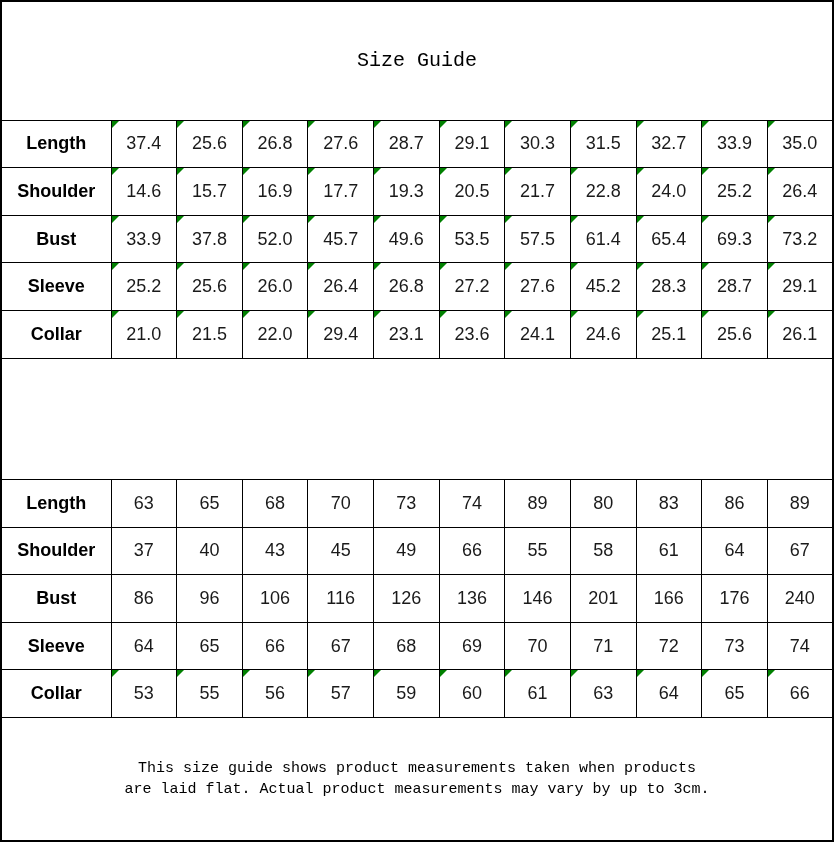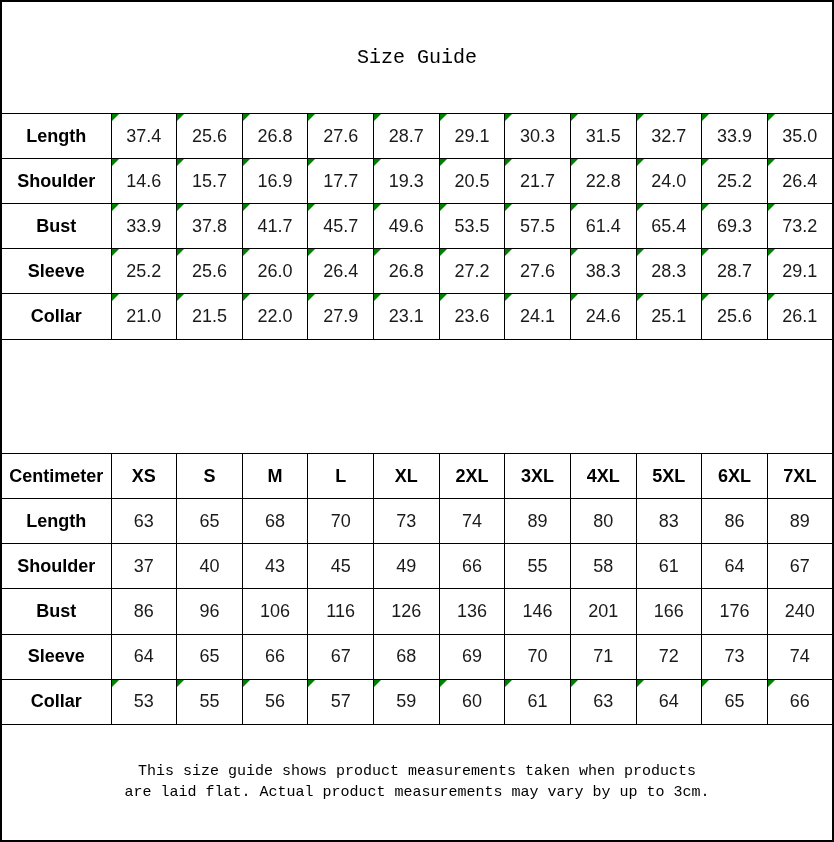--- a/index.html
+++ b/index.html
@@ -120,79 +120,65 @@
           <td class="value-cell"><span class="flag" style="border-top-color: rgb(0, 128, 0);"></span><span>21.7</span></td>
           <td class="value-cell"><span class="flag" style="border-top-color: rgb(0, 128, 0);"></span><span>22.8</span></td>
           <td class="value-cell"><span class="flag" style="border-top-color: rgb(0, 128, 0);"></span><span>24.0</span></td>
           <td class="value-cell"><span class="flag" style="border-top-color: rgb(0, 128, 0);"></span><span>25.2</span></td>
           <td class="value-cell"><span class="flag" style="border-top-color: rgb(0, 128, 0);"></span><span>26.4</span></td>
         </tr>
         <tr>
           <td class="label-cell">Bust</td>
           <td class="value-cell"><span class="flag" style="border-top-color: rgb(0, 128, 0);"></span><span>33.9</span></td>
           <td class="value-cell"><span class="flag" style="border-top-color: rgb(0, 128, 0);"></span><span>37.8</span></td>
-          <td class="value-cell"><span class="flag" style="border-top-color: rgb(0, 128, 0);"></span><span>41.7</span></td>
+          <td class="value-cell"><span class="flag" style="border-top-color: rgb(0, 128, 0);"></span><span>52.0</span></td>
           <td class="value-cell"><span class="flag" style="border-top-color: rgb(0, 128, 0);"></span><span>45.7</span></td>
           <td class="value-cell"><span class="flag" style="border-top-color: rgb(0, 128, 0);"></span><span>49.6</span></td>
           <td class="value-cell"><span class="flag" style="border-top-color: rgb(0, 128, 0);"></span><span>53.5</span></td>
           <td class="value-cell"><span class="flag" style="border-top-color: rgb(0, 128, 0);"></span><span>57.5</span></td>
           <td class="value-cell"><span class="flag" style="border-top-color: rgb(0, 128, 0);"></span><span>61.4</span></td>
           <td class="value-cell"><span class="flag" style="border-top-color: rgb(0, 128, 0);"></span><span>65.4</span></td>
           <td class="value-cell"><span class="flag" style="border-top-color: rgb(0, 128, 0);"></span><span>69.3</span></td>
           <td class="value-cell"><span class="flag" style="border-top-color: rgb(0, 128, 0);"></span><span>73.2</span></td>
         </tr>
         <tr>
           <td class="label-cell">Sleeve</td>
           <td class="value-cell"><span class="flag" style="border-top-color: rgb(0, 128, 0);"></span><span>25.2</span></td>
           <td class="value-cell"><span class="flag" style="border-top-color: rgb(0, 128, 0);"></span><span>25.6</span></td>
           <td class="value-cell"><span class="flag" style="border-top-color: rgb(0, 128, 0);"></span><span>26.0</span></td>
           <td class="value-cell"><span class="flag" style="border-top-color: rgb(0, 128, 0);"></span><span>26.4</span></td>
           <td class="value-cell"><span class="flag" style="border-top-color: rgb(0, 128, 0);"></span><span>26.8</span></td>
           <td class="value-cell"><span class="flag" style="border-top-color: rgb(0, 128, 0);"></span><span>27.2</span></td>
           <td class="value-cell"><span class="flag" style="border-top-color: rgb(0, 128, 0);"></span><span>27.6</span></td>
-          <td class="value-cell"><span class="flag" style="border-top-color: rgb(0, 128, 0);"></span><span>38.3</span></td>
+          <td class="value-cell"><span class="flag" style="border-top-color: rgb(0, 128, 0);"></span><span>45.2</span></td>
           <td class="value-cell"><span class="flag" style="border-top-color: rgb(0, 128, 0);"></span><span>28.3</span></td>
           <td class="value-cell"><span class="flag" style="border-top-color: rgb(0, 128, 0);"></span><span>28.7</span></td>
           <td class="value-cell"><span class="flag" style="border-top-color: rgb(0, 128, 0);"></span><span>29.1</span></td>
         </tr>
         <tr>
           <td class="label-cell">Collar</td>
           <td class="value-cell"><span class="flag" style="border-top-color: rgb(0, 128, 0);"></span><span>21.0</span></td>
           <td class="value-cell"><span class="flag" style="border-top-color: rgb(0, 128, 0);"></span><span>21.5</span></td>
           <td class="value-cell"><span class="flag" style="border-top-color: rgb(0, 128, 0);"></span><span>22.0</span></td>
-          <td class="value-cell"><span class="flag" style="border-top-color: rgb(0, 128, 0);"></span><span>27.9</span></td>
+          <td class="value-cell"><span class="flag" style="border-top-color: rgb(0, 128, 0);"></span><span>29.4</span></td>
           <td class="value-cell"><span class="flag" style="border-top-color: rgb(0, 128, 0);"></span><span>23.1</span></td>
           <td class="value-cell"><span class="flag" style="border-top-color: rgb(0, 128, 0);"></span><span>23.6</span></td>
           <td class="value-cell"><span class="flag" style="border-top-color: rgb(0, 128, 0);"></span><span>24.1</span></td>
           <td class="value-cell"><span class="flag" style="border-top-color: rgb(0, 128, 0);"></span><span>24.6</span></td>
           <td class="value-cell"><span class="flag" style="border-top-color: rgb(0, 128, 0);"></span><span>25.1</span></td>
           <td class="value-cell"><span class="flag" style="border-top-color: rgb(0, 128, 0);"></span><span>25.6</span></td>
           <td class="value-cell"><span class="flag" style="border-top-color: rgb(0, 128, 0);"></span><span>26.1</span></td>
         </tr>
       </tbody>
     <tbody>
       <tr class="gap-row">
         <td colspan="12"></td>
       </tr>
     </tbody>
     <tbody id="cm-body">
-        <tr>
-          <td class="unit-cell">Centimeter</td>
-          <td class="size-cell">XS</td>
-          <td class="size-cell">S</td>
-          <td class="size-cell">M</td>
-          <td class="size-cell">L</td>
-          <td class="size-cell">XL</td>
-          <td class="size-cell">2XL</td>
-          <td class="size-cell">3XL</td>
-          <td class="size-cell">4XL</td>
-          <td class="size-cell">5XL</td>
-          <td class="size-cell">6XL</td>
-          <td class="size-cell">7XL</td>
-        </tr>
         <tr>
           <td class="label-cell">Length</td>
           <td class="value-cell"><span>63</span></td>
           <td class="value-cell"><span>65</span></td>
           <td class="value-cell"><span>68</span></td>
           <td class="value-cell"><span>70</span></td>
           <td class="value-cell"><span>73</span></td>
           <td class="value-cell"><span>74</span></td>
           <td class="value-cell"><span>89</span></td>
           <td class="value-cell"><span>80</span></td>

